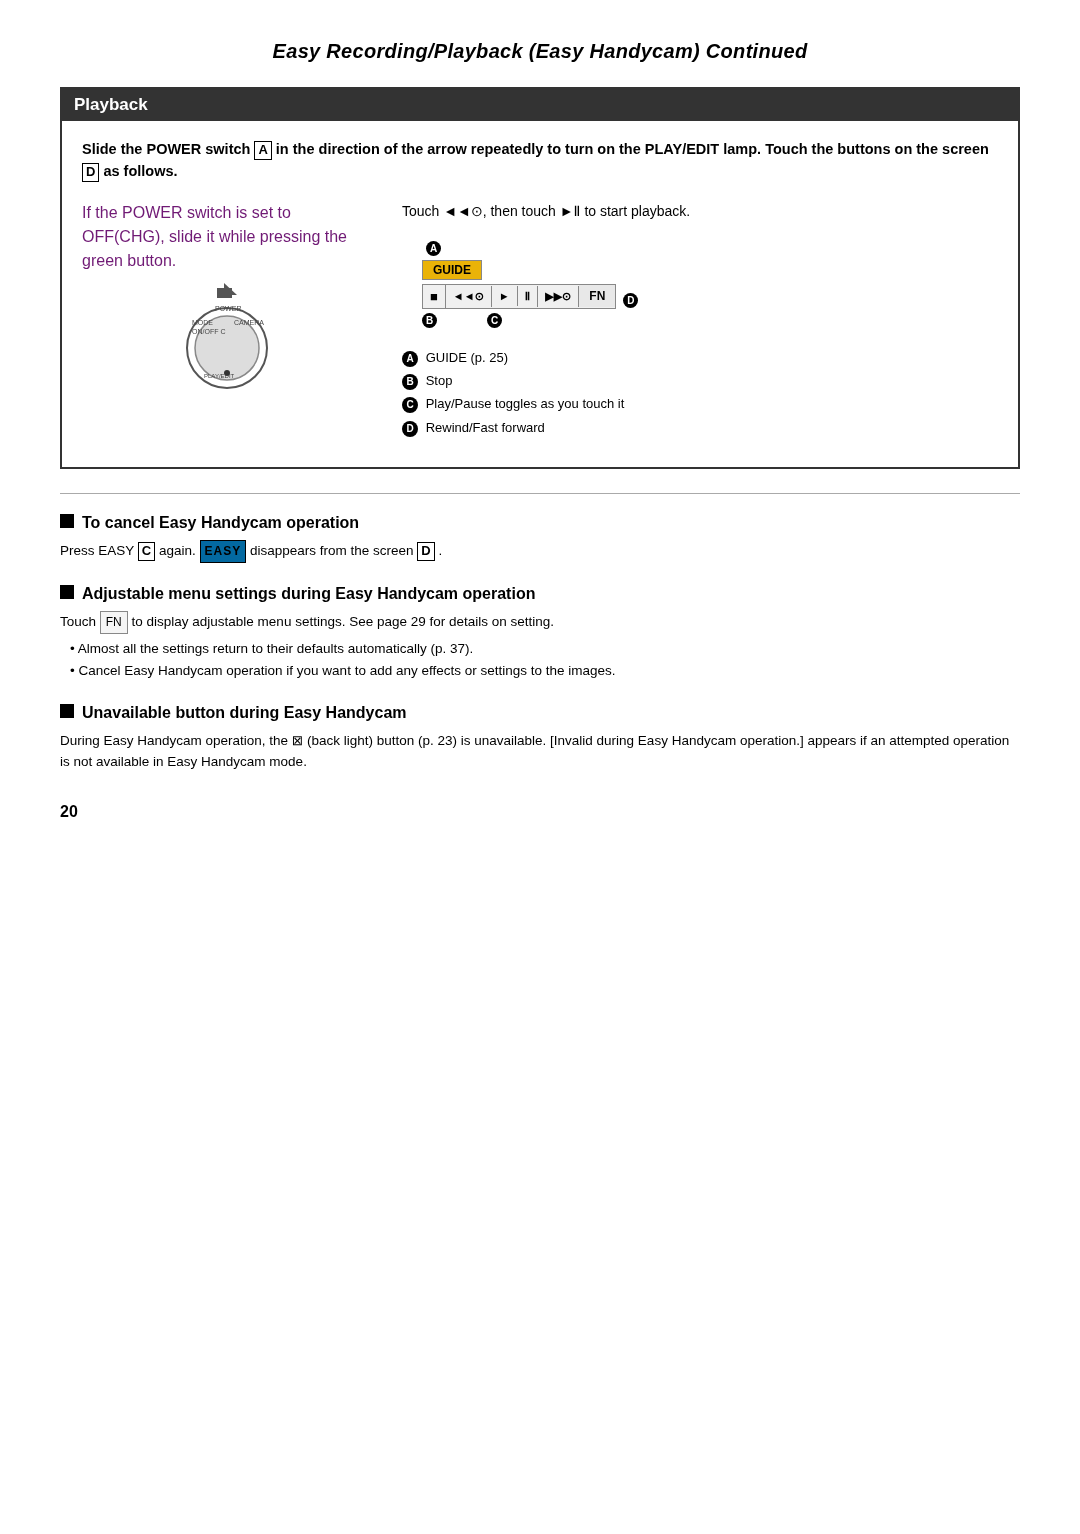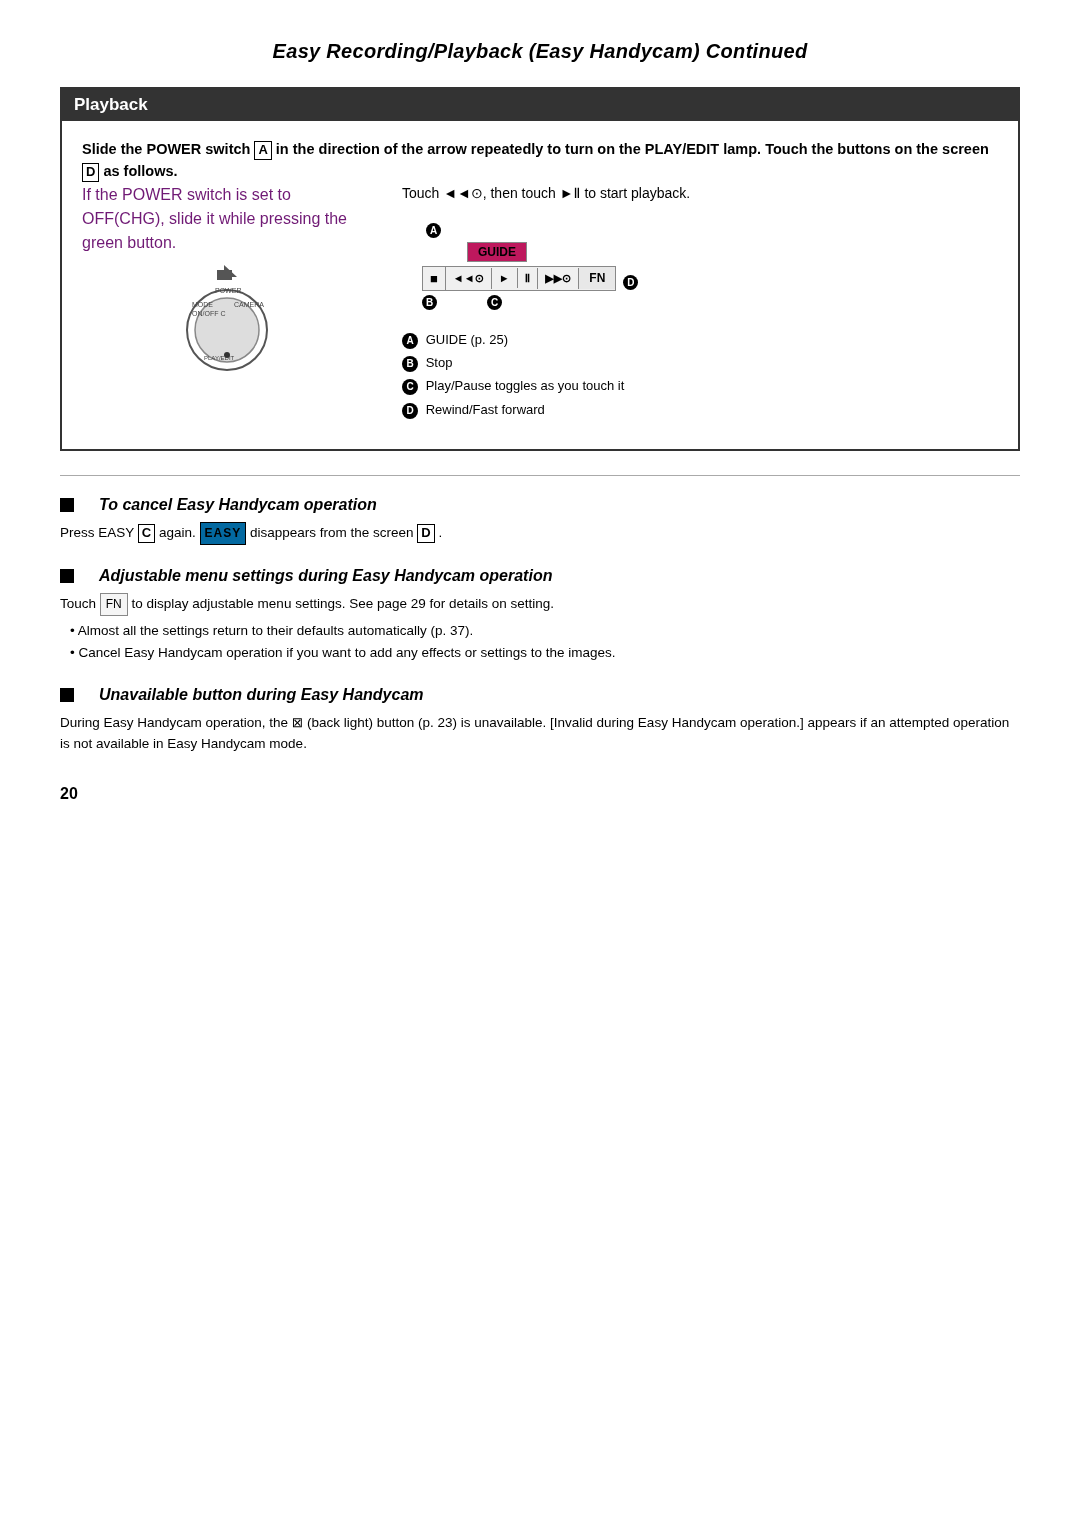--- a/index.html
+++ b/index.html
@@ -35,20 +35,21 @@
       padding: 6px 12px;
     }
 
     .section-playback-body {
       padding: 18px 20px;
     }
 
     .intro-bold {
       font-weight: bold;
       font-size: 14.5px;
+      margin-bottom: 18px;
       line-height: 1.5;
     }
 
     .inline-box {
       display: inline-block;
       border: 1.5px solid #000;
       font-weight: bold;
       padding: 0 3px;
       font-size: 13px;
       line-height: 1.3;
@@ -116,23 +117,21 @@
 
     .subsection {
       margin-bottom: 22px;
     }
 
     .subsection-title {
       font-size: 16px;
       font-weight: bold;
       margin-bottom: 8px;
       display: flex;
-      align-items: center;
-      gap: 25px;
-      font-style: italic;
+      gap: 8px;
     }
 
     .black-square {
       display: inline-block;
       width: 14px;
       height: 14px;
       background: #000;
       flex-shrink: 0;
     }
 
@@ -221,21 +220,21 @@
           Touch ◄◄⊙, then touch ►Ⅱ to start playback.
         </div>
 
         
         <div style="position: relative; display: inline-block; margin-top: 24px; margin-left: 20px;">
           
           <div style="position: absolute; top: -20px; left: 4px; font-weight:bold; font-size:13px;">
             <span style="display:inline-block; width:15px; height:15px; border-radius:50%; background:#000; color:#fff; font-size:10px; text-align:center; line-height:15px; font-weight:bold;">A</span>
           </div>
           
-          <div style="border:1.5px solid #888; padding: 2px 10px; font-size:12px; font-weight:bold; display:inline-block; margin-bottom: 4px; background:#be185d;margin-left:45px;">
+          <div style="border:1.5px solid #888; padding: 2px 10px; font-size:12px; font-weight:bold; display:inline-block; margin-bottom: 4px; background:#eab308;">
             GUIDE
           </div>
           
           <div style="position: absolute; top: 32px; right: -22px; font-weight:bold; font-size:13px;">
             <span style="display:inline-block; width:15px; height:15px; border-radius:50%; background:#000; color:#fff; font-size:10px; text-align:center; line-height:15px; font-weight:bold;">D</span>
           </div>
           
           <div style="border: 1.5px solid #888; display:flex; align-items:center; background:#f0f0f0;">
             <div style="border-right:1px solid #888; padding:4px 7px; font-size:13px; font-weight:bold;">■</div>
             <div style="border-right:1px solid #888; padding:4px 7px; font-size:11px; font-weight:bold;">◄◄⊙</div>

